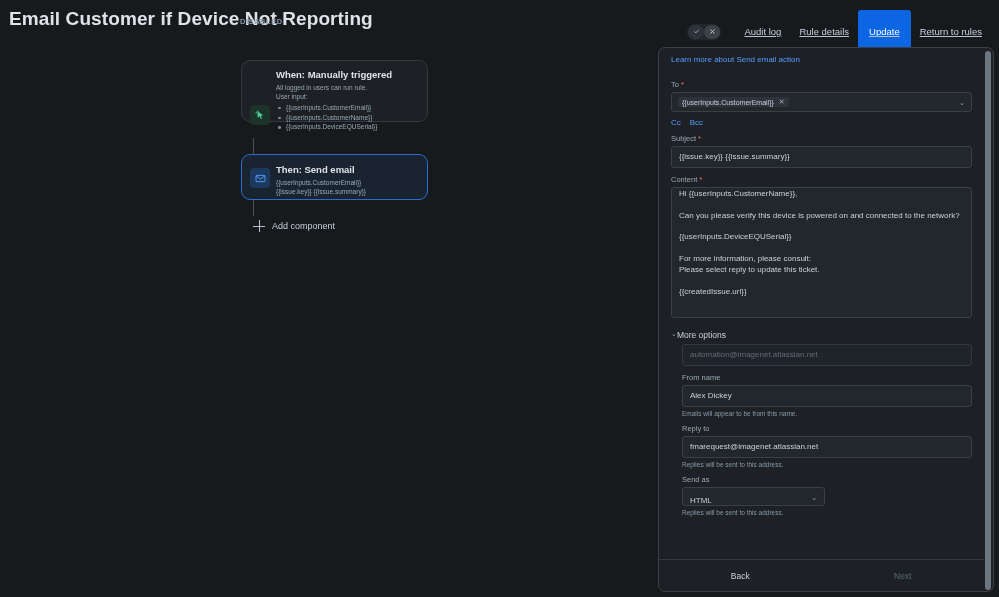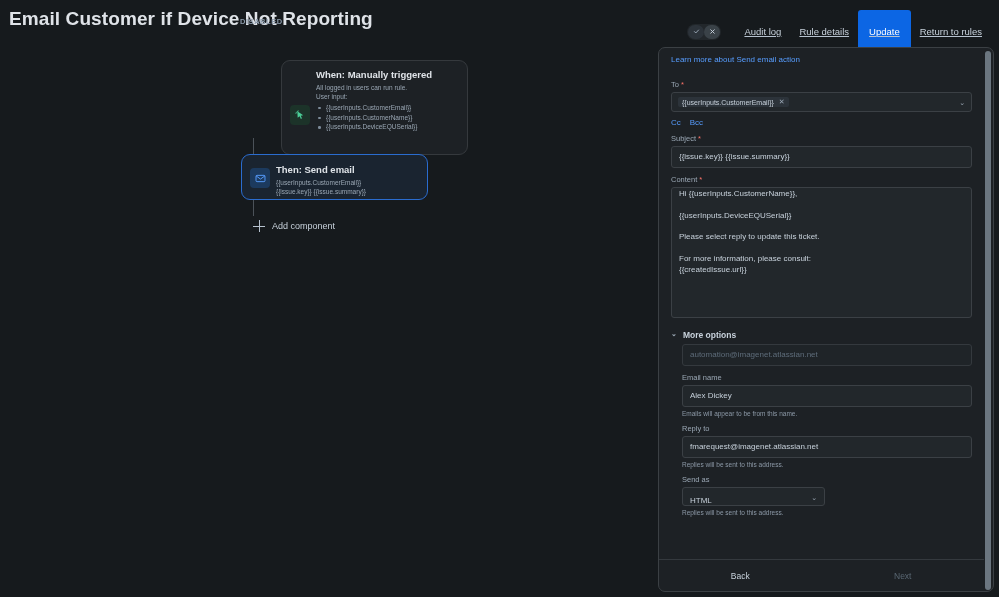--- a/index.html
+++ b/index.html
@@ -45,21 +45,21 @@
   }
   .tb-btn.primary { background: #0c66e4; color: #ffffff; font-weight: 500; padding: 16px 11px; text-align: center; }
 
   
   .canvas { position: absolute; left: 0; top: 42px; width: 658px; height: 555px; }
 
   .node {
     position: absolute; border-radius: 9px;
     background: #1d2125; border: 1px solid #35393d;
   }
-  .node.trigger { left: 241px; top: 18px; width: 187px; height: 95px; margin-left: 40px; }
+  .node.trigger { left: 241px; top: 18px; width: 187px; height: 62px; }
   .node.action  { left: 241px; top: 112px; width: 187px; height: 46px;
                   border: 1px solid #2a6ccf; background: #1a2430; }
 
   .node-icon {
     position: absolute; left: 8px; width: 20px; height: 20px; border-radius: 4px;
     display: flex; align-items: center; justify-content: center;
   }
   .node.trigger .node-icon { top: 44px; background: #1c3329; }
   .node.action  .node-icon { top: 13px; background: #1c3a5e; }
 
@@ -145,22 +145,22 @@
   }
   .input-box.tall { height: 22px; padding: 5px 7px; }
   .content-area {
     background: #22272b; border: 1px solid #3b4045; border-radius: 3px;
     padding: 0 7px; height: 131px; font-size: 8px; color: #c7d1db; line-height: 1.45;
   }
   .content-area p { margin-bottom: 10px; }
   .content-area p:last-child { margin-bottom: 0; }
 
   .more-options {
-    display: flex; align-items: flex-start; gap: 6px;
-    margin: 12px 0 4px 0; cursor: pointer; font-weight: bold;
+    display: flex; align-items: flex-start; 
+    margin: 12px 0 4px 0; cursor: pointer;
   }
   .more-chev { font-size: 7px; color: #9aa7b4; line-height: 1; }
   .more-label { font-size: 8.5px; color: #c7d1db; }
 
   .sub-form { padding-left: 11px; }
   .input-box.disabled { color: #5e6c7a; background: #1f2428; border-color: #34393e; }
   .helper { font-size: 6.5px; color: #8c99a7; margin-top: 3px; }
 
   .select-small {
     background: #22272b; border: 1px solid #3b4045; border-radius: 3px;
@@ -287,36 +287,37 @@
         <div class="flabel">
           <span>Subject</span><span class="req">*</span>
         </div>
         <div class="input-box tall">{{issue.key}} {{issue.summary}}</div>
 
         <div class="flabel">
           <span>Content</span><span class="req">*</span>
         </div>
         <div class="content-area">
           <p>Hi {{userInputs.CustomerName}},</p>
+          <p>Can you please verify this device is powered on and connected to the network?</p>
           <p>{{userInputs.DeviceEQUSerial}}</p>
+          <p style="margin-bottom:0">For more information, please consult:</p>
           <p>Please select reply to update this ticket.</p>
-          <p style="margin-bottom:0">For more information, please consult:</p>
           <p>{{createdIssue.url}}</p>
         </div>
 
         <div class="more-options">
           <span class="more-chev">⌄</span>
           <span class="more-label">More options</span>
         </div>
 
         <div class="sub-form">
 
           <div class="input-box tall disabled">automation@imagenet.atlassian.net</div>
 
-          <div class="flabel">Email name</div>
+          <div class="flabel">From name</div>
           <div class="input-box tall">Alex Dickey</div>
           <div class="helper">Emails will appear to be from this name.</div>
 
           <div class="flabel">Reply to</div>
           <div class="input-box tall">fmarequest@imagenet.atlassian.net</div>
           <div class="helper">Replies will be sent to this address.</div>
 
           <div class="flabel">Send as</div>
           <div class="select-small">
             <span>HTML</span>

